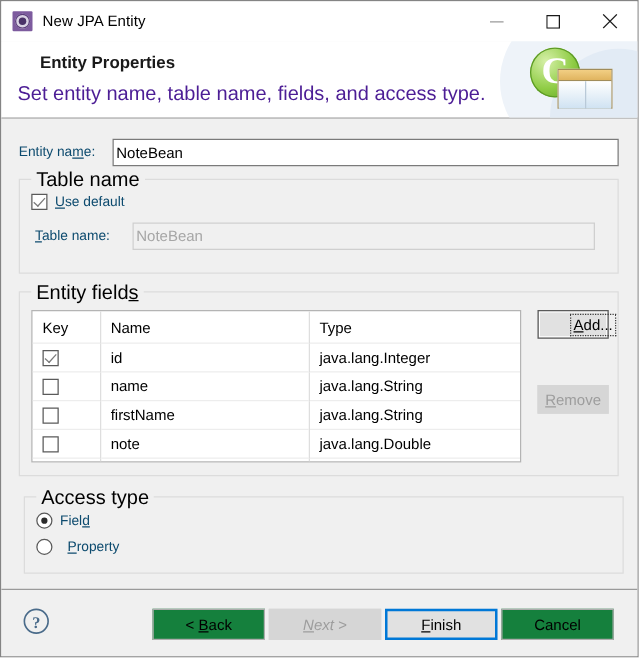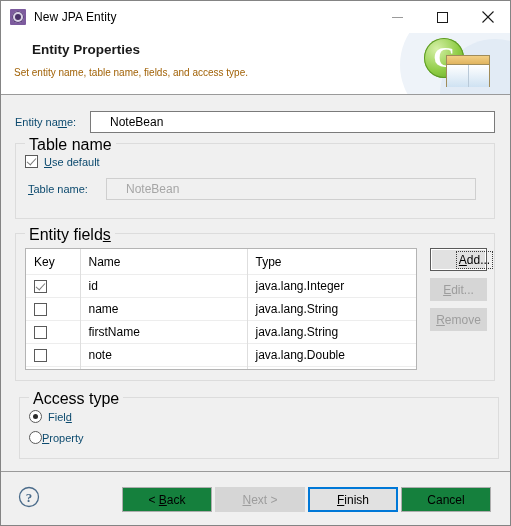--- a/index.html
+++ b/index.html
@@ -96,22 +96,22 @@
     position: absolute;
     left: 13px; top: 9px;
     font-size: 13.5px;
     font-weight: bold;
     color: #1a1a1a;
     margin-left: 18px;
   }
   .banner-desc {
     position: absolute;
     left: 13px; top: 34px;
-    font-size: 10px;
-    color: #a16207;
+    font-size: 16px;
+    color: #4c1d95;
   }
   .banner-art {
     position: absolute;
     right: 0; top: 0;
     width: 92px;
     height: 61px;
   }
   .banner-art .bg1 {
     position: absolute;
     right: -10px; top: -28px;
@@ -193,21 +193,21 @@
   }
   .lbl u { text-decoration: underline; }
 
   .txt {
     box-sizing: border-box;
     border: 1px solid #7a7a7a;
     background: #ffffff;
     font-family: "Liberation Sans", sans-serif;
     font-size: 12px;
     color: #000;
-    padding: 0 19px;
+    padding: 0 2px;
     height: 22px;
     line-height: 20px;
     outline: none;
   }
   .txt.disabled {
     background: #f0f0f0;
     border: 1px solid #cfcfcf;
     color: #a6a6a6;
   }
 
@@ -358,20 +358,21 @@
     align-items: center;
     justify-content: center;
     background: #15803d;
     border: 1px solid #adadad;
     color: #000;
   }
   .fbtn.disabled {
     background: #d6d6d6;
     border: 1px solid #d6d6d6;
     color: #9d9d9d;
+    font-style: italic;
   }
   .fbtn.default {
     border: 2px solid #0078d7;
     background: #e1e1e1;
   }
 </style>
 </head>
 <body>
 
 <div class="window">
@@ -483,37 +484,34 @@
                 <td>&nbsp;</td>
                 <td>&nbsp;</td>
               </tr>
             </tbody>
         </table>
       </div>
 
       <div class="sbtn focus" style="left:414px; top:14px;padding-left:32px;">
           <span class="inner"><u>A</u><span>dd...</span></span>
         </div>
-      <div class="sbtn disabled" style="left:414px; top:44px;">
-          <span><u>E</u><span>dit...</span></span>
-        </div>
       <div class="sbtn disabled" style="left:414px; top:74px;">
           <span><u>R</u><span>emove</span></span>
         </div>
     </div>
 
     <div class="group" style="left:18px; top:302px; width:480px; height:62px;">
       <span class="glabel">Access type</span>
 
       <div style="position:absolute;left:9px;top:12px;display:flex;align-items:center;gap:6px;">
         <span class="rd checked"></span>
         <span class="lbl"><span>Fiel</span><u>d</u><span></span></span>
       </div>
 
-      <div style="position:absolute;left:9px;top:33px;display:flex;align-items:center;gap:0;">
+      <div style="position:absolute;left:9px;top:33px;display:flex;align-items:center;gap:12px;">
         <span class="rd"></span>
         <span class="lbl"><span></span><u>P</u><span>roperty</span></span>
       </div>
     </div>
 
   </div>
 
   <div class="footer">
     <div class="help-icon">
       <svg width="22" height="22" viewBox="0 0 22 22">

